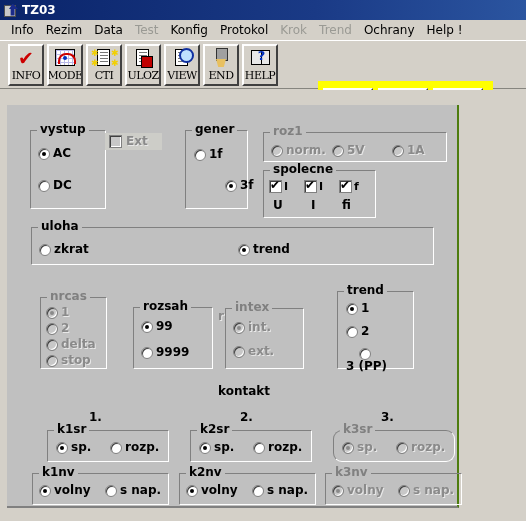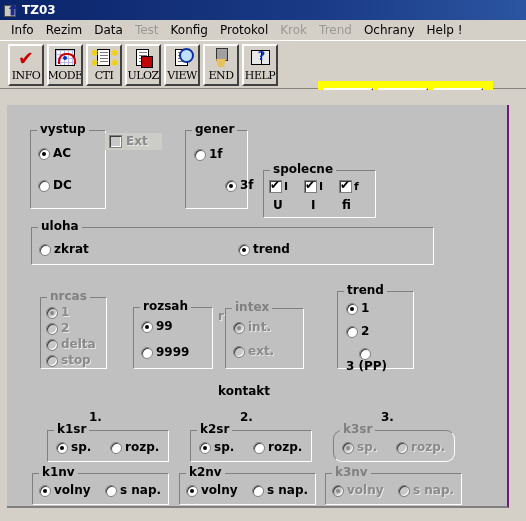--- a/index.html
+++ b/index.html
@@ -206,23 +206,23 @@
   
   .client {
     position: absolute;
     left: 0; top: 90px;
     width: 526px; height: 431px;
     background: #d4d0c8;
   }
   .panel {
     position: absolute;
     left: 7px; top: 15px;
-    width: 502px; height: 403px;
+    width: 452px; height: 403px;
     background: #c0c0c0;
-    border-right: 2px solid #701a75;
+    border-right: 2px solid #4d7c0f;
     border-bottom: 2px solid #808080;
     box-sizing: border-box;
   }
 
   
   .grp {
     position: absolute;
     border: 1px solid #ffffff;
     border-top-color: #808080;
     border-left-color: #808080;
@@ -448,20 +448,35 @@
         <div class="opt" style="left:8px; top:17px;">
           <span class="radio"></span>
           <span>1f</span>
         </div>
         <div class="opt" style="left:8px; top:48px;padding-left:31px;">
           <span class="radio on"></span>
           <span>3f</span>
         </div>
       </div>
 
+      <div class="grp dis" style="left:256px; top:27px; width:184px; height:30px;">
+        <span class="cap">roz1</span>
+        <div class="opt dis" style="left:7px; top:11px;">
+          <span class="radio"></span>
+          <span>norm.</span>
+        </div>
+        <div class="opt dis" style="left:68px; top:11px;">
+          <span class="radio"></span>
+          <span>5V</span>
+        </div>
+        <div class="opt dis" style="left:128px; top:11px;">
+          <span class="radio"></span>
+          <span>1A</span>
+        </div>
+      </div>
 
       <div class="grp" style="left:256px; top:65px; width:113px; height:48px;">
         <span class="cap">spolecne</span>
         <div class="opt" style="left:5px; top:9px;">
           <span class="cbox on"></span>
           <span style="font-size:11px;">I</span>
         </div>
         <div class="opt" style="left:40px; top:9px;">
           <span class="cbox on"></span>
           <span style="font-size:11px;">I</span>

